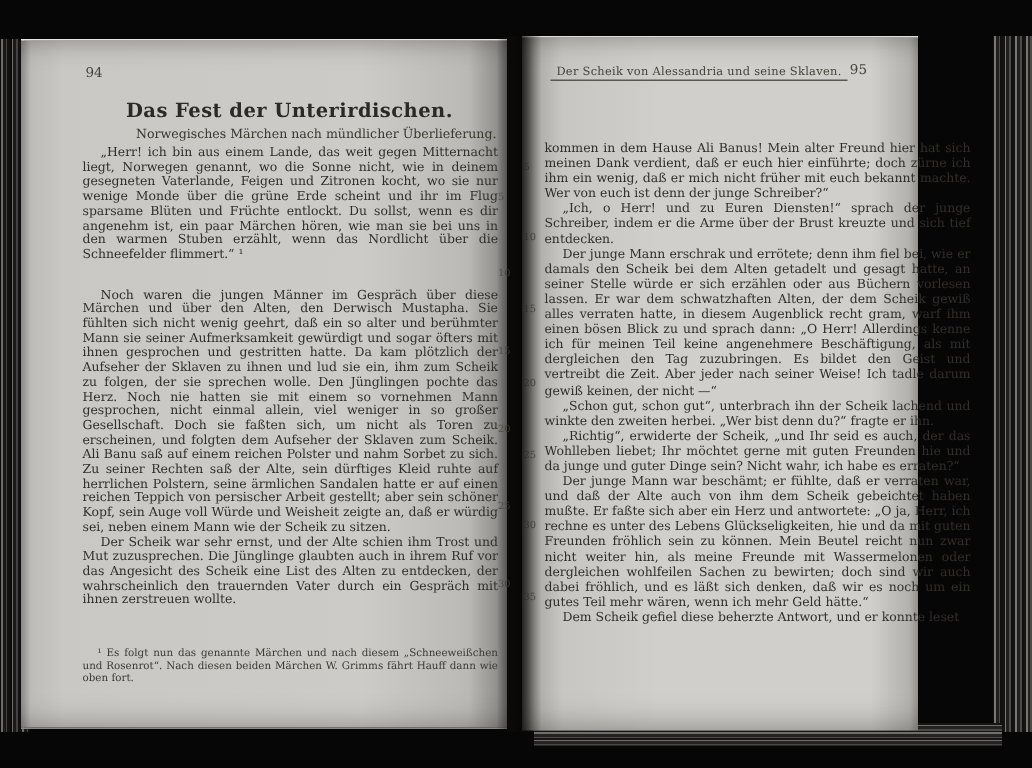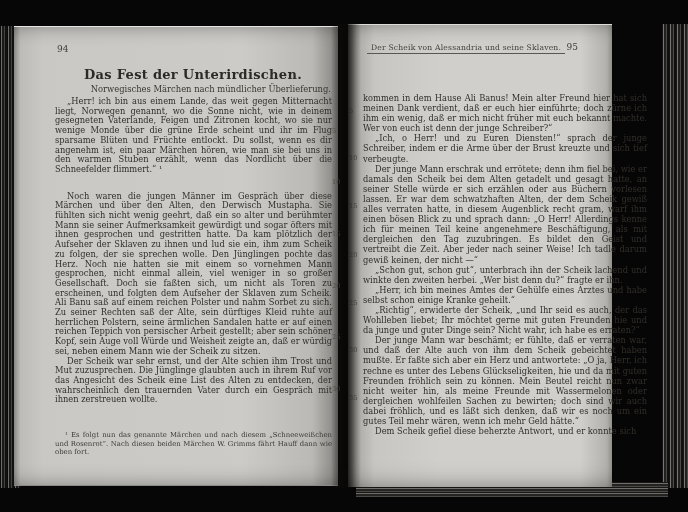--- a/index.html
+++ b/index.html
@@ -105,27 +105,26 @@
   </div>
 
   <div class="page page-right">
     <div class="runhead">
       <span class="rh-title"><span>Der Scheik von Alessandria und seine Sklaven.</span></span>
       <span class="pagenum">95</span>
     </div>
 
     <div class="body">
       <p class="noindent">kommen in dem Hause Ali Banus! Mein alter Freund hier hat sich meinen Dank verdient, daß er euch hier einführte; doch zürne ich ihm ein wenig, daß er mich nicht früher mit euch bekannt machte. Wer von euch ist denn der junge Schreiber?“</p>
-      <p>„Ich, o Herr! und zu Euren Diensten!“ sprach der junge Schreiber, indem er die Arme über der Brust kreuzte und sich tief verbeugte.</p>
+      <p>„Ich, o Herr! und zu Euren Diensten!“ sprach der junge Schreiber, indem er die Arme über der Brust kreuzte und sich tief entdecken.</p>
       <p>Der junge Mann erschrak und errötete; denn ihm fiel bei, wie er damals den Scheik bei dem Alten getadelt und gesagt hatte, an seiner Stelle würde er sich erzählen oder aus Büchern vorlesen lassen. Er war dem schwatzhaften Alten, der dem Scheik gewiß alles verraten hatte, in diesem Augenblick recht gram, warf ihm einen bösen Blick zu und sprach dann: „O Herr! Allerdings kenne ich für meinen Teil keine angenehmere Beschäftigung, als mit dergleichen den Tag zuzubringen. Es bildet den Geist und vertreibt die Zeit. Aber jeder nach seiner Weise! Ich tadle darum gewiß keinen, der nicht —“</p>
       <p>„Schon gut, schon gut“, unterbrach ihn der Scheik lachend und winkte den zweiten herbei. „Wer bist denn du?“ fragte er ihn.</p>
-      <p>„Herr, ich bin meines Amtes der Gehülfe eines Arztes und habe selbst schon einige Kranke geheilt.“</p>
       <p>„Richtig“, erwiderte der Scheik, „und Ihr seid es auch, der das Wohlleben liebet; Ihr möchtet gerne mit guten Freunden hie und da junge und guter Dinge sein? Nicht wahr, ich habe es erraten?“</p>
       <p>Der junge Mann war beschämt; er fühlte, daß er verraten war, und daß der Alte auch von ihm dem Scheik gebeichtet haben mußte. Er faßte sich aber ein Herz und antwortete: „O ja, Herr, ich rechne es unter des Lebens Glückseligkeiten, hie und da mit guten Freunden fröhlich sein zu können. Mein Beutel reicht nun zwar nicht weiter hin, als meine Freunde mit Wassermelonen oder dergleichen wohlfeilen Sachen zu bewirten; doch sind wir auch dabei fröhlich, und es läßt sich denken, daß wir es noch um ein gutes Teil mehr wären, wenn ich mehr Geld hätte.“</p>
-      <p>Dem Scheik gefiel diese beherzte Antwort, und er konnte sich</p>
+      <p>Dem Scheik gefiel diese beherzte Antwort, und er konnte leset</p>
     </div>
 
     <span class="lnum pr-n0">5</span>
     <span class="lnum pr-n1">10</span>
     <span class="lnum pr-n2">15</span>
     <span class="lnum pr-n3">20</span>
     <span class="lnum pr-n4">25</span>
     <span class="lnum pr-n5">30</span>
     <span class="lnum pr-n6">35</span>
   </div>

